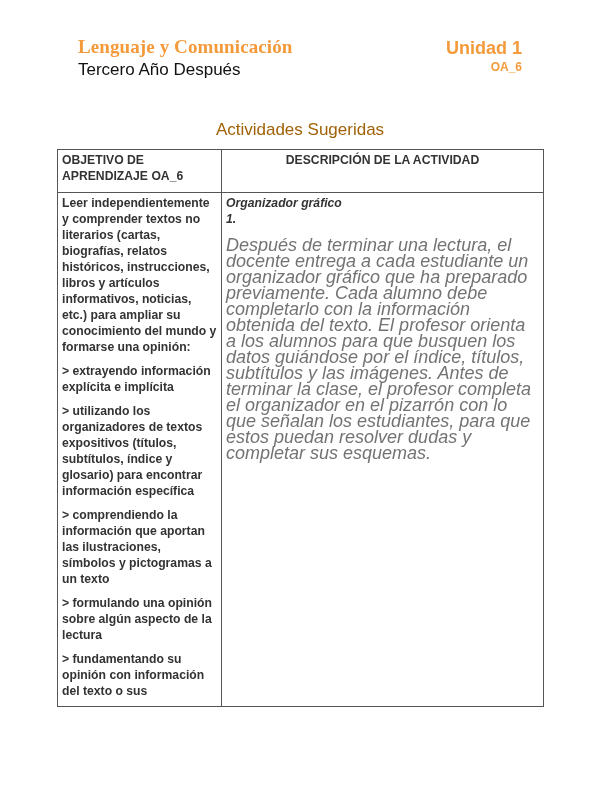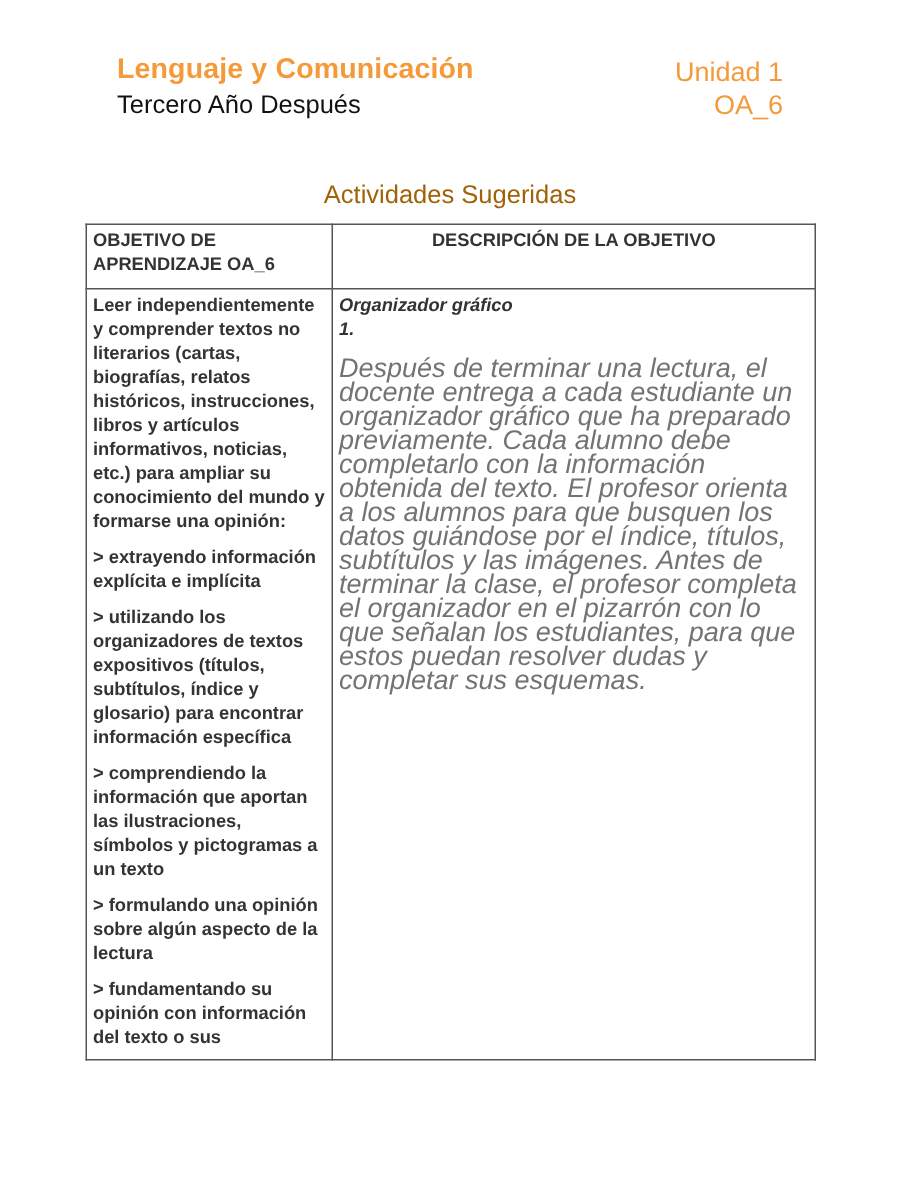--- a/index.html
+++ b/index.html
@@ -1,33 +1,33 @@
 <!DOCTYPE html>
 <html><head>
   <meta charset="utf-8">
   <style>
     * { margin: 0; padding: 0; box-sizing: border-box; }
     html, body { width: 600px; height: 800px; background: #ffffff; overflow: hidden; }
     body { position: relative; font-family: "Liberation Sans", "DejaVu Sans", sans-serif; color: #222; }
 
     .hdr-left-title {
       position: absolute; left: 78px; top: 36px;
-      font-size: 19px; font-weight: bold; color: #f59a3a; letter-spacing: 0.1px;
+      font-size: 19px; font-weight: bold; color: #f59a3a; letter-spacing: 0.1px; font-family: Liberation Serif, serif;
     }
     .hdr-left-sub {
       position: absolute; left: 78px; top: 60px;
       font-size: 17px; color: #111;
     }
     .hdr-right-unit {
       position: absolute; right: 78px; top: 38px;
-      font-size: 18px; font-weight: normal; color: #f59a3a; text-align: right;
+      font-size: 18px; font-weight: bold; color: #f59a3a; text-align: right;
     }
     .hdr-right-oa {
       position: absolute; right: 78px; top: 60px;
-      font-size: 18px; font-weight: normal; color: #f59a3a; text-align: right;
+      font-size: 12px; font-weight: bold; color: #f59a3a; text-align: right;
     }
 
     .section-title {
       position: absolute; left: 0; width: 600px; top: 120px;
       text-align: center; font-size: 17px; color: #a16207;
     }
 
     table.activities {
       position: absolute; left: 57px; top: 149px; width: 487px;
       border-collapse: collapse;
@@ -65,21 +65,21 @@
   <div class="hdr-right-unit">Unidad 1</div>
   <div class="hdr-right-oa">OA_6</div>
 </div>
 
 <div class="section-title">Actividades Sugeridas</div>
 
 <table class="activities">
   <tbody>
       <tr>
     <th class="col-obj">OBJETIVO DE APRENDIZAJE OA_6</th>
-    <th class="col-desc">DESCRIPCIÓN DE LA OBJETIVO</th>
+    <th class="col-desc">DESCRIPCIÓN DE LA ACTIVIDAD</th>
   </tr>
   <tr>
     <td class="obj-cell">
       <p>Leer independientemente y comprender textos no literarios (cartas, biografías, relatos históricos, instrucciones, libros y artículos informativos, noticias, etc.) para ampliar su conocimiento del mundo y formarse una opinión:</p>
       <p>&gt; extrayendo información explícita e implícita</p>
       <p>&gt; utilizando los organizadores de textos expositivos (títulos, subtítulos, índice y glosario) para encontrar información específica</p>
       <p>&gt; comprendiendo la información que aportan las ilustraciones, símbolos y pictogramas a un texto</p>
       <p>&gt; formulando una opinión sobre algún aspecto de la lectura</p>
       <p style="margin-bottom:0">&gt; fundamentando su opinión con información del texto o sus</p>
     </td>

